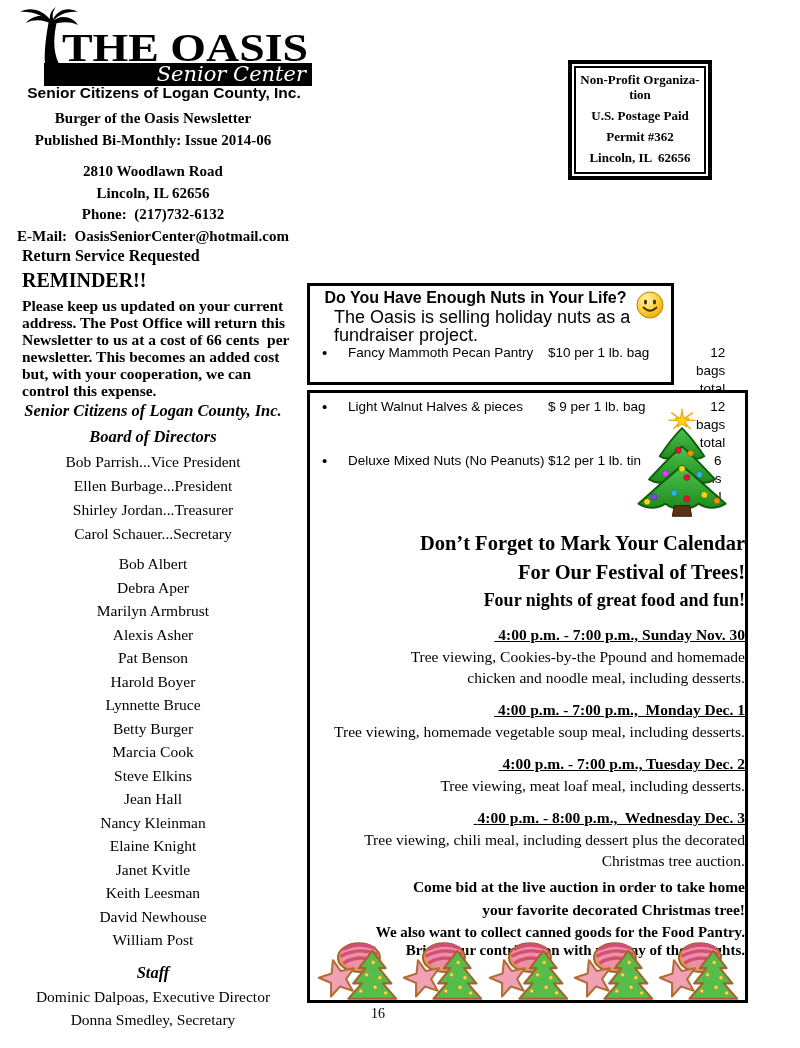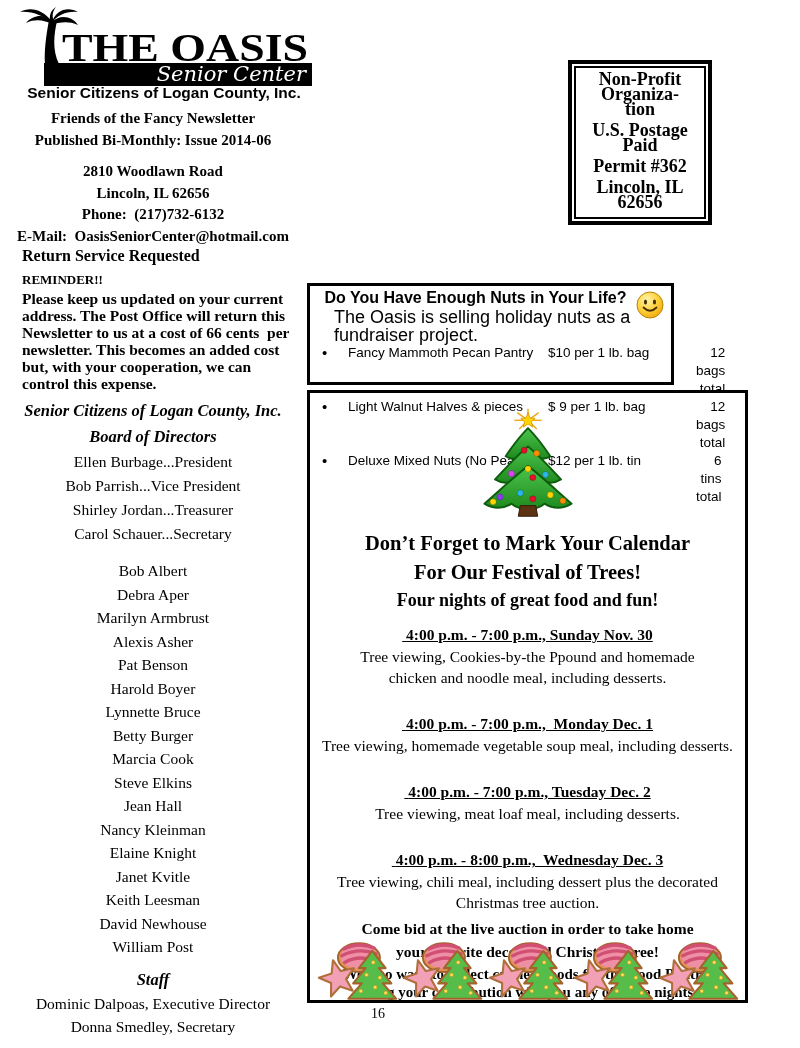--- a/index.html
+++ b/index.html
@@ -15,57 +15,57 @@
   #logo-subtitle{position:absolute;left:0;top:78px;width:296px;text-align:center;
        font-family:"Liberation Sans",sans-serif;font-weight:bold;font-size:15.5px}
 
   
   #masthead{left:0;top:108px;width:306px;text-align:center;font-weight:bold;
        font-size:15px;line-height:21.5px}
   #masthead .addr{margin-top:10px}
 
   #notice{left:22px;top:246px;width:284px;font-weight:bold}
   .notice-l1{font-size:16px;line-height:20px;margin-bottom:4px}
-  .notice-l2{font-size:13px;line-height:20px;}
+  .notice-l2{font-size:20px;line-height:20px;margin-bottom:7px}
   .notice-body{font-size:15.5px;line-height:17px}
 
   #board{left:0;top:398px;width:306px;text-align:center}
   .board-h{font-size:16.5px;font-weight:bold;font-style:italic;line-height:26px}
   .officers div{font-size:15.5px;line-height:24px}
-  .members{margin-top:13px}
+  .members{margin-top:6px}
   .members div{font-size:15.5px;line-height:23.5px}
   .staff-h{margin-top:9px;font-size:16.5px;font-weight:bold;font-style:italic;line-height:24px}
   .staff div{font-size:15.5px;line-height:23.5px}
 
   
   #postal{left:568px;top:60px;width:144px;border:4px solid #000;padding:2px;box-sizing:border-box}
   #postal-inner{border:2px solid #000;padding:4px 1px 7px;text-align:center;
-       font-weight:bold;font-size:18px;line-height:15px}
+       font-weight:bold;font-size:13px;line-height:15px}
   #postal-inner div:nth-child(n+3){margin-top:6px}
 
   
   #nuts{left:307px;top:283px;width:367px;height:102px;border:3px solid #000;
        box-sizing:border-box;font-family:"Liberation Sans",sans-serif}
   .nuts-title{margin:2px 40px 0 10px;text-align:center;font-weight:bold;font-size:16px;line-height:20px}
   .nuts-intro{margin-left:24px;font-size:18px;line-height:18px}
   .nuts-row{display:grid;grid-template-columns:38px 200px 148px 1fr;font-size:13.5px;line-height:18px}
   .nuts-row .bullet{padding-left:12px}
   .nuts-row .bullet::before{content:"\2022";font-size:15px}
   .nuts-row .qty{text-align:right;padding-right:16px}
   #smiley{position:absolute;top:5px;right:7px}
 
   
   #festival{left:307px;top:390px;width:441px;height:613px;border:3px solid #000;
-       box-sizing:border-box;text-align:center}
+       box-sizing:border-box;text-align:right}
   .tree-wrap{margin-top:14px;line-height:0}
   .fest-h1{font-size:20.5px;font-weight:bold;line-height:29px}
   .fest-h1.first{margin-top:12px}
   .fest-h3{font-size:18px;font-weight:bold;line-height:27px}
   .events{margin-top:8px}
-  .event{margin-top:25px}
+  .event{margin-top:11px}
   .event:first-child{margin-top:10px}
   .event-time{display:inline-block;font-weight:bold;font-size:15.5px;line-height:22px;
        text-decoration:underline}
   .event-desc{font-size:15.5px;line-height:21px}
   .closing1{margin-top:5px;font-weight:bold;font-size:15.5px;line-height:22.5px}
   .closing2{margin-top:2px;font-weight:bold;font-size:15px;line-height:18px}
   .cookies{position:absolute;left:5px;right:5px;bottom:-3px;display:flex;
        justify-content:space-between}
   .cookie{width:84px;height:64px}
 
@@ -108,21 +108,21 @@
     </g>
     <text class="logo-title" x="46" y="55" textLength="246" lengthAdjust="spacingAndGlyphs" data-bind="logo.title">THE OASIS</text>
     <rect x="28" y="57" width="268" height="23" fill="#000"></rect>
     <text class="logo-script" x="290" y="75" text-anchor="end" data-bind="logo.banner_script">Senior Center</text>
   </svg>
   <div id="logo-subtitle" data-bind="logo.subtitle">Senior Citizens of Logan County, Inc.</div>
 </div>
 
 <div id="masthead" class="abs">
   <div>
-      <div data-item=".">Friends of the Fancy Newsletter</div>
+      <div data-item=".">Burger of the Oasis Newsletter</div>
       <div data-item=".">Published Bi-Monthly: Issue 2014-06</div>
     </div>
   <div class="addr">
       <div data-item=".">2810 Woodlawn Road</div>
       <div data-item=".">Lincoln, IL 62656</div>
       <div data-item=".">Phone:  (217)732-6132</div>
       <div data-item=".">E-Mail:  OasisSeniorCenter@hotmail.com</div>
     </div>
 </div>
 
@@ -134,22 +134,22 @@
 Newsletter to us at a cost of 66 cents  per
 newsletter. This becomes an added cost
 but, with your cooperation, we can
 control this expense.</div>
 </div>
 
 <div id="board" class="abs">
   <div class="board-h" data-bind="board.heading1">Senior Citizens of Logan County, Inc.</div>
   <div class="board-h" data-bind="board.heading2">Board of Directors</div>
   <div class="officers">
+      <div data-item=".">Bob Parrish...Vice President</div>
       <div data-item=".">Ellen Burbage...President</div>
-      <div data-item=".">Bob Parrish...Vice President</div>
       <div data-item=".">Shirley Jordan...Treasurer</div>
       <div data-item=".">Carol Schauer...Secretary</div>
     </div>
   <div class="members">
       <div data-item=".">Bob Albert</div>
       <div data-item=".">Debra Aper</div>
       <div data-item=".">Marilyn Armbrust</div>
       <div data-item=".">Alexis Asher</div>
       <div data-item=".">Pat Benson</div>
       <div data-item=".">Harold Boyer</div>

